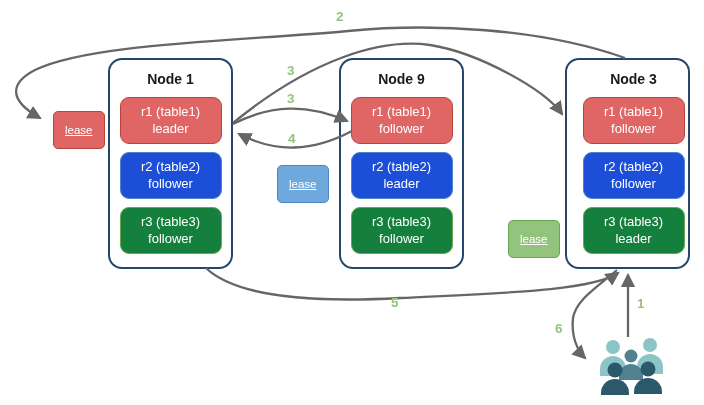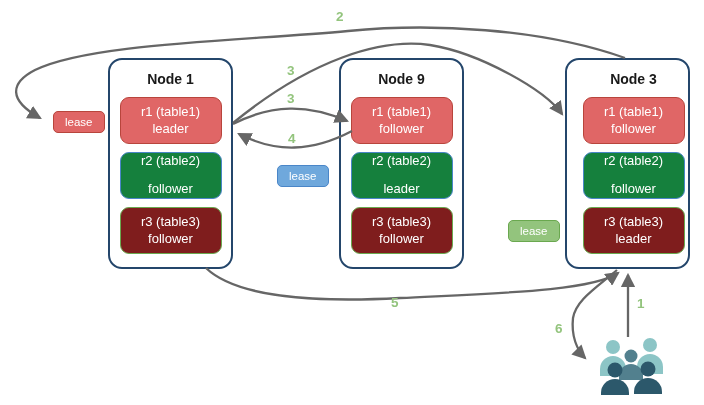--- a/index.html
+++ b/index.html
@@ -16,27 +16,27 @@
   #node2 { left: 339px; top: 58px; }
   #node3 { left: 565px; top: 58px; padding-left: 12px; }
   .node-title { margin: 11px 0 10px 0; font-size: 14px; font-weight: bold; color: #1a1a1a; }
   .range {
     width: 102px; height: 47px; box-sizing: border-box; margin-bottom: 8px;
     border-radius: 9px; border: 1.5px solid transparent;
     display: flex; flex-direction: column; justify-content: center; align-items: center;
     color: #ffffff; font-size: 13px; line-height: 1.3; text-align: center;
   }
   .range.red   { background: #e06666; border-color: #b8453c; }
-  .range.blue  { background: #15803d; border-color: #4a86c8; justify-content: space-between; }
-  .range.green { background: #7f1d1d; border-color: #6aa84f; }
+  .range.blue  { background: #1d4ed8; border-color: #4a86c8; }
+  .range.green { background: #15803d; border-color: #6aa84f; }
   .lease {
-    position: absolute; height: 22px; padding: 0 11px; box-sizing: border-box;
+    position: absolute; height: 38px; padding: 0 11px; box-sizing: border-box;
     border-radius: 5px; border: 1.5px solid transparent;
     display: flex; align-items: center; justify-content: center;
-    color: #ffffff; font-size: 11.5px;
+    color: #ffffff; font-size: 11.5px; text-decoration: underline;
   }
   .lease.red   { background: #e06666; border-color: #b8453c; left: 53px;  top: 111px; }
   .lease.blue  { background: #6fa8dc; border-color: #4a86c8; left: 277px; top: 165px; }
   .lease.green { background: #93c47d; border-color: #6aa84f; left: 508px; top: 220px; }
   .step {
     position: absolute; color: #93c47d; font-weight: bold; font-size: 13.5px;
   }
   #step-2  { left: 336px; top: 9px; }
   #step-3a { left: 287px; top: 63px; }
   #step-3b { left: 287px; top: 91px; }

